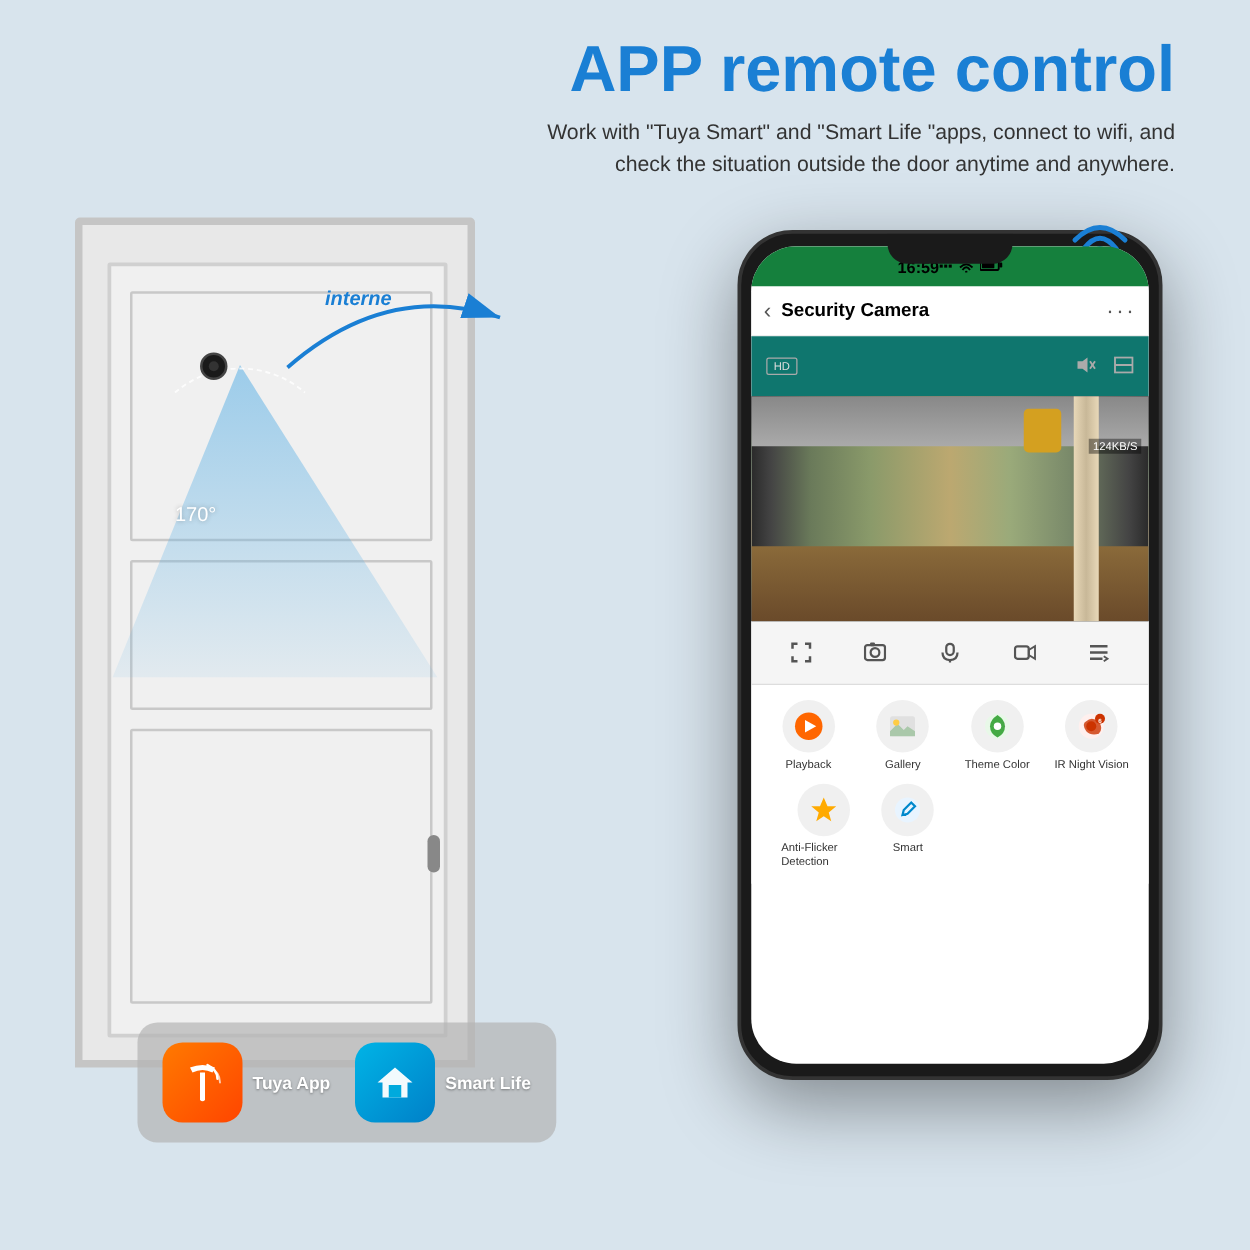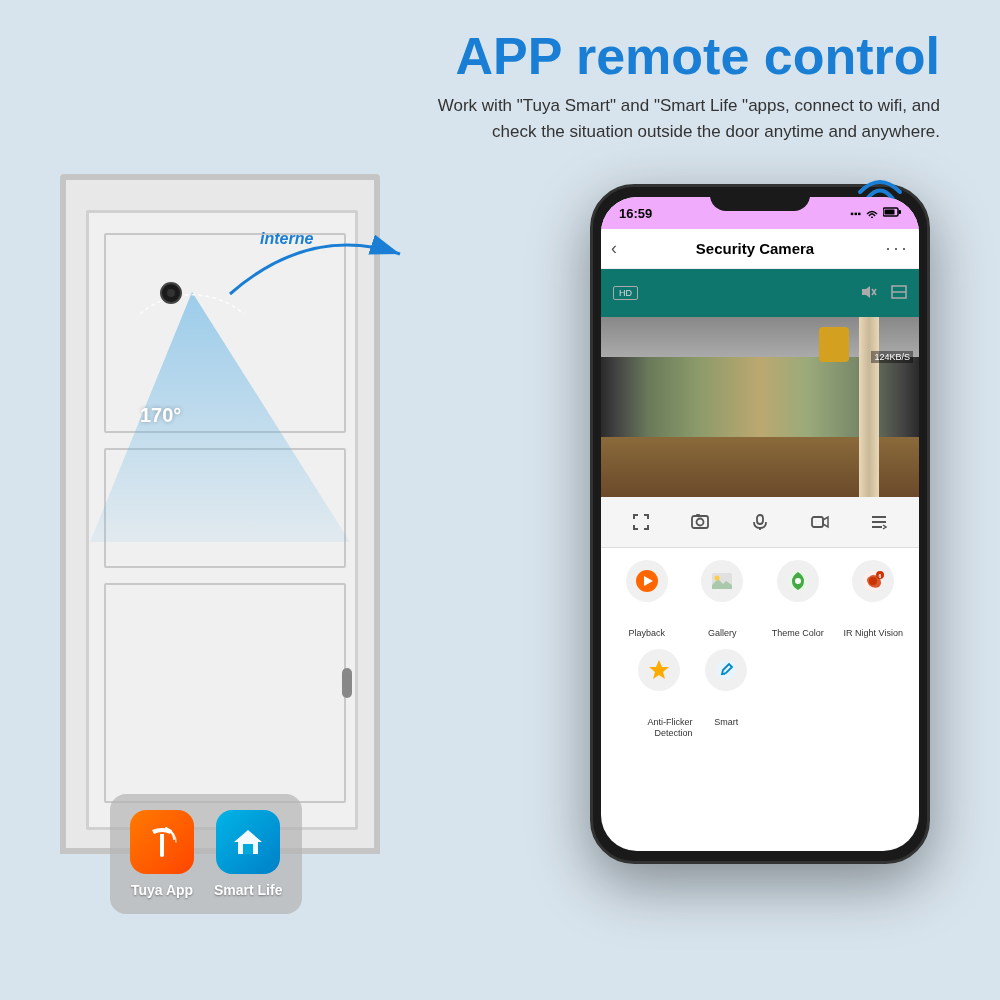--- a/index.html
+++ b/index.html
@@ -143,22 +143,22 @@
       width: 280px;
       height: 260px;
       z-index: 5;
     }
 
     .fov-label {
       position: absolute;
       top: 230px;
       left: 80px;
       color: white;
-      font-size: 20px;
-      font-weight: bold;
+      font-size: 16px;
+      font-weight: normal;
       z-index: 15;
       text-shadow: 0 0 4px rgba(0,0,0,0.3);
     }
 
     
     .door-handle {
       position: absolute;
       bottom: 150px;
       right: 22px;
       width: 10px;
@@ -175,21 +175,21 @@
       display: flex;
       gap: 20px;
       background: rgba(180,180,180,0.7);
       padding: 16px 20px;
       border-radius: 16px;
       z-index: 30;
     }
 
     .app-badge {
       display: flex;
-      flex-direction: column;
+      flex-direction: row;
       align-items: center;
       gap: 8px;
     }
 
     .app-icon {
       width: 64px;
       height: 64px;
       border-radius: 16px;
       display: flex;
       align-items: center;
@@ -263,24 +263,24 @@
       width: 100px;
       height: 24px;
       background: #1a1a1a;
       border-radius: 0 0 16px 16px;
       z-index: 50;
     }
 
     
     .status-bar {
       height: 32px;
-      background: #f0abfc;
-      display: flex;
-      align-items: center;
-      justify-content: space-between;
+      background: #15803d;
+      display: flex;
+      align-items: center;
+      justify-content: center;
       padding: 0 18px;
       font-size: 11px;
       font-weight: 600;
       color: #000;
       z-index: 40;
       position: relative;
     }
 
     .status-time {
       font-size: 13px;
@@ -305,21 +305,21 @@
     }
 
     .app-back {
       font-size: 18px;
       color: #555;
       margin-right: 8px;
     }
 
     .app-title {
       flex: 1;
-      text-align: center;
+      text-align: left;
       font-size: 15px;
       font-weight: 600;
       color: #000;
     }
 
     .app-more {
       font-size: 18px;
       color: #555;
       letter-spacing: 2px;
     }
@@ -466,24 +466,23 @@
       border-radius: 50%;
       background: #f0f0f0;
       display: flex;
       align-items: center;
       justify-content: center;
       font-size: 20px;
     }
 
     .app-func-label {
       font-size: 9px;
-      text-align: right;
+      text-align: left;
       color: #333;
       line-height: 1.2;
-      margin-top: 22px;
     }
 
     
     .app-grid-row2 {
       padding: 6px 24px 4px;
     }
 
     
     .arrow-svg {
       position: absolute;

